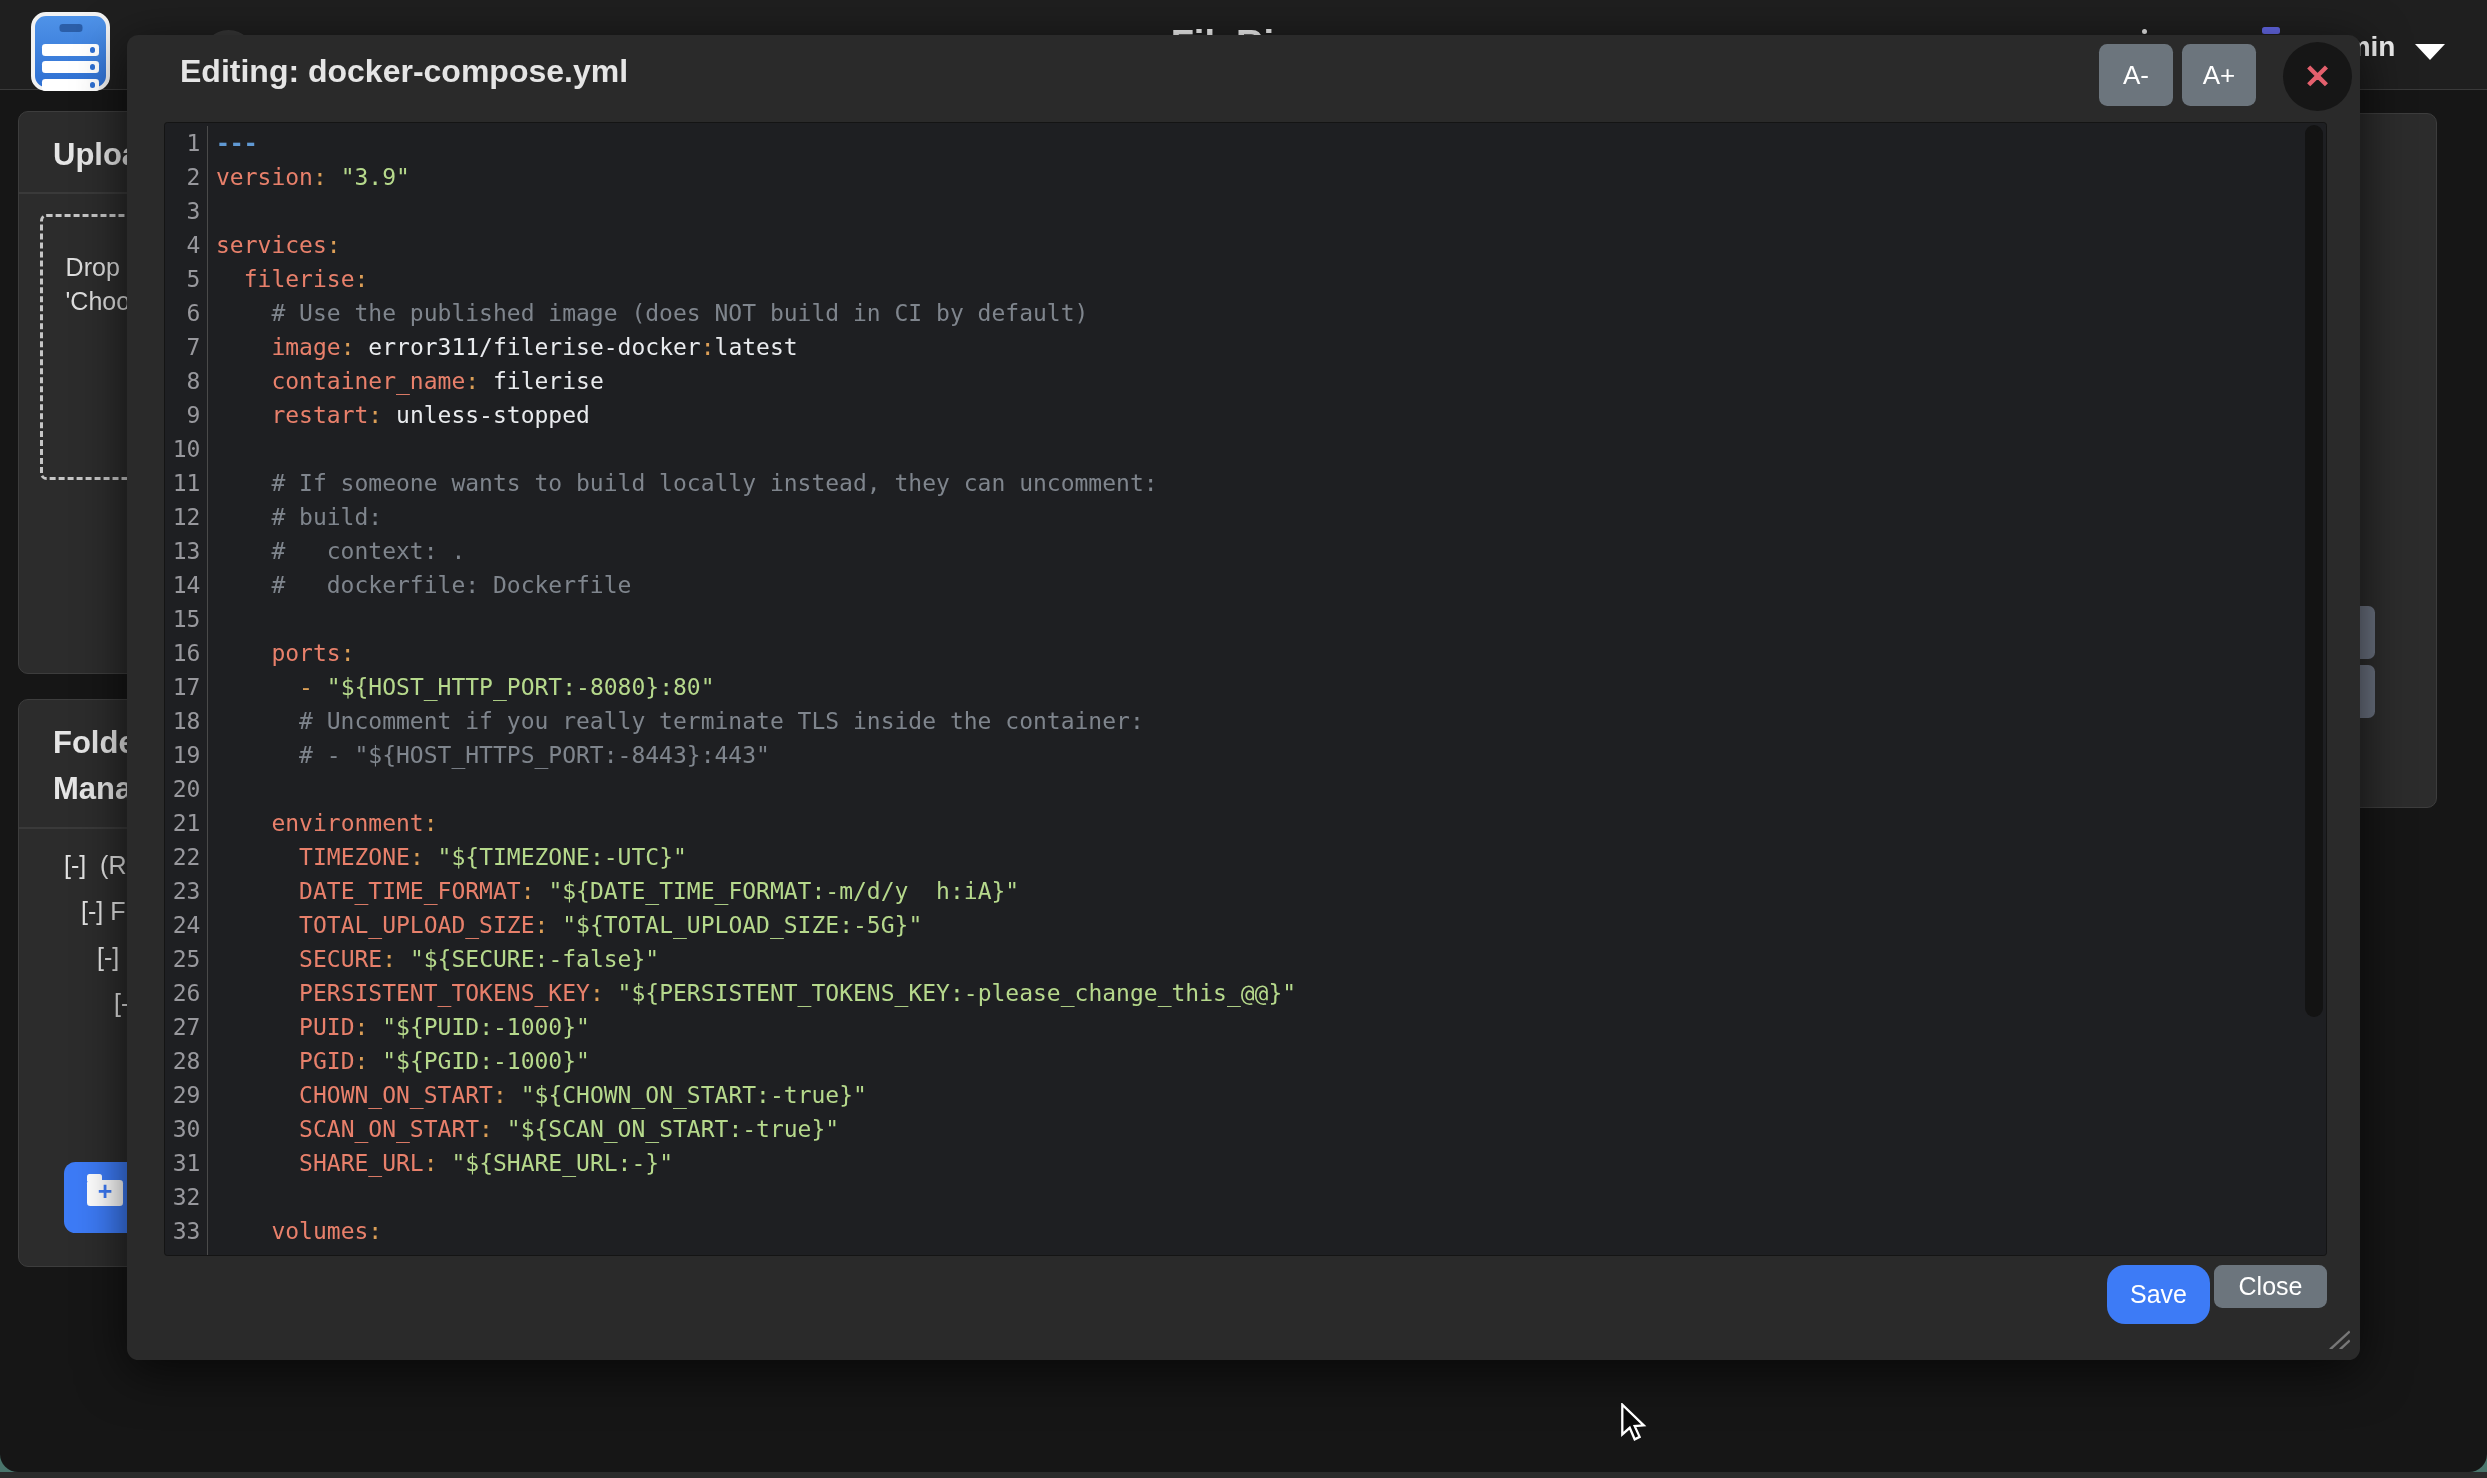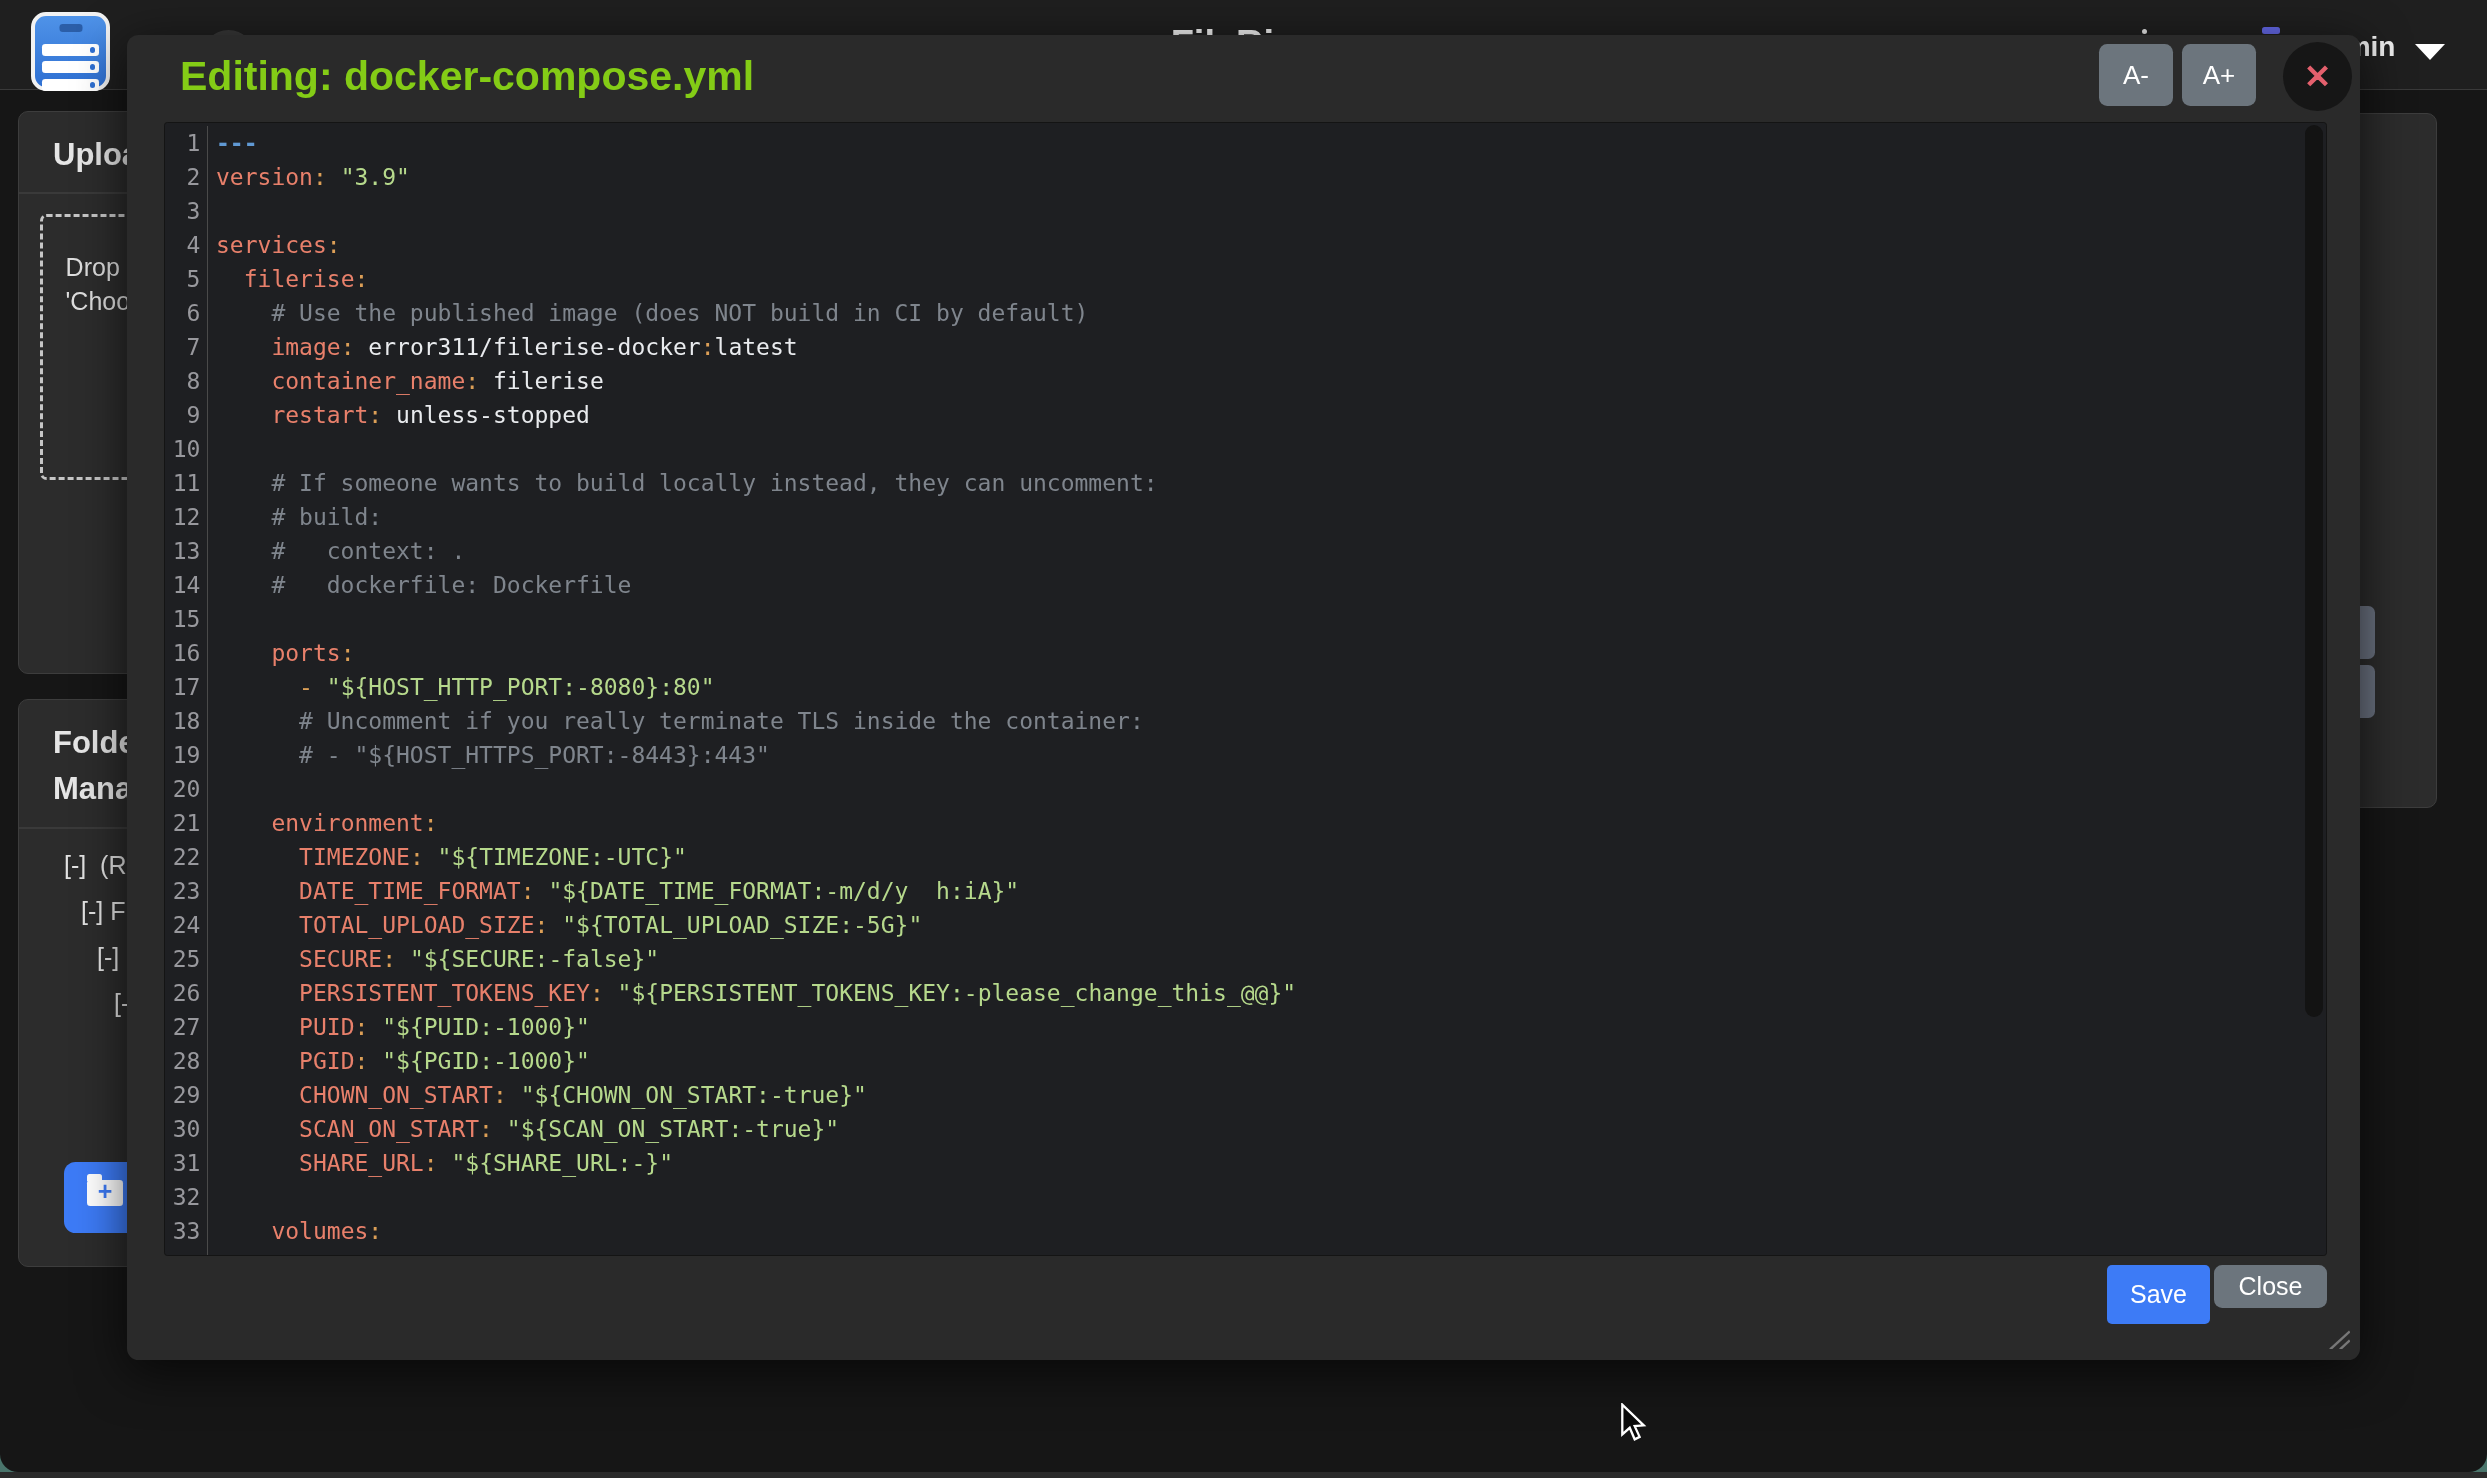--- a/index.html
+++ b/index.html
@@ -46,38 +46,38 @@
   .folder-plus-icon:after{content:"+";position:absolute;left:50%;top:50%;transform:translate(-50%,-54%);color:var(--accent);font-size:25px;font-weight:bold;font-family:"Liberation Sans",sans-serif;}
 
   
   .bg-card-right{left:1316px;top:113px;width:1121px;height:695px;}
   .frag-btn{position:absolute;width:39px;height:53px;background:#6b7280;border-radius:6.6px;z-index:1;}
   .frag-a{left:2336px;top:606px;}
   .frag-b{left:2336px;top:665px;}
 
   
   .modal{position:absolute;left:127px;top:35px;width:2233px;height:1325px;background:var(--bg-modal);border-radius:11.5px;box-shadow:0 11.5px 49px rgba(0,0,0,.65);z-index:5;}
-  .modal-title{position:absolute;left:53px;top:18px;font-size:41px;font-weight:bold;color:#84cc16;}
+  .modal-title{position:absolute;left:53px;top:18px;font-size:32px;font-weight:bold;color:#e5e5e5;}
   .font-btn{position:absolute;top:9px;width:74px;height:62px;background:var(--btn-gray);border-radius:8.2px;color:#fff;font-size:26px;display:flex;align-items:center;justify-content:center;}
   .font-dec{left:1972px;}
   .font-inc{left:2055px;}
   .modal-close{position:absolute;left:2156px;top:6.6px;width:69px;height:69px;border-radius:50%;background:#161616;display:flex;align-items:center;justify-content:center;color:#e4606d;font-size:33px;font-weight:bold;}
 
   
   .editor{position:absolute;left:37px;top:87px;width:2163px;height:1134px;background:var(--bg-editor);border:0.8px solid #141414;border-radius:3.3px;overflow:hidden;}
   .gutter{position:absolute;left:0;top:3.3px;width:43px;text-align:right;padding-right:6.6px;border-right:0.8px solid #4a4a4a;height:100%;}
   .gutter div{font-family:"DejaVu Sans Mono",monospace;font-size:23px;line-height:34px;color:var(--c-gutter);}
   .code{position:absolute;left:51px;top:3.3px;right:33px;}
   .code div{font-family:"DejaVu Sans Mono",monospace;font-size:23px;line-height:34px;white-space:pre;}
   .sk{color:var(--c-key);margin-top:44px;} .sp{color:var(--c-punc);} .ss{color:var(--c-str);}
   .sv{color:var(--c-val);} .sc{color:var(--c-com);} .sd{color:var(--c-doc);font-weight:bold;}
   .scrollbar-thumb{position:absolute;left:2140px;top:1.6px;width:18px;height:892px;background:#131313;border-radius:9px;}
 
   
-  .save-btn{position:absolute;left:1980px;top:1230px;width:103px;height:59px;background:var(--accent);border-radius:5px;color:#fff;font-size:25px;display:flex;align-items:center;justify-content:center;}
+  .save-btn{position:absolute;left:1980px;top:1230px;width:103px;height:59px;background:var(--accent);border-radius:18px;color:#fff;font-size:25px;display:flex;align-items:center;justify-content:center;}
   .close-btn{position:absolute;left:2087px;top:1230px;width:113px;height:43px;background:var(--btn-gray);border-radius:8.2px;color:#fff;font-size:25px;display:flex;align-items:center;justify-content:center;}
   .resize-handle{position:absolute;left:2198px;top:1293px;width:25px;height:21.4px;}
 
   .cursor{position:absolute;left:1619px;top:1403px;z-index:10;}
 </style>
 </head>
 <body>
 
 <div class="screen">
   <div class="window">

